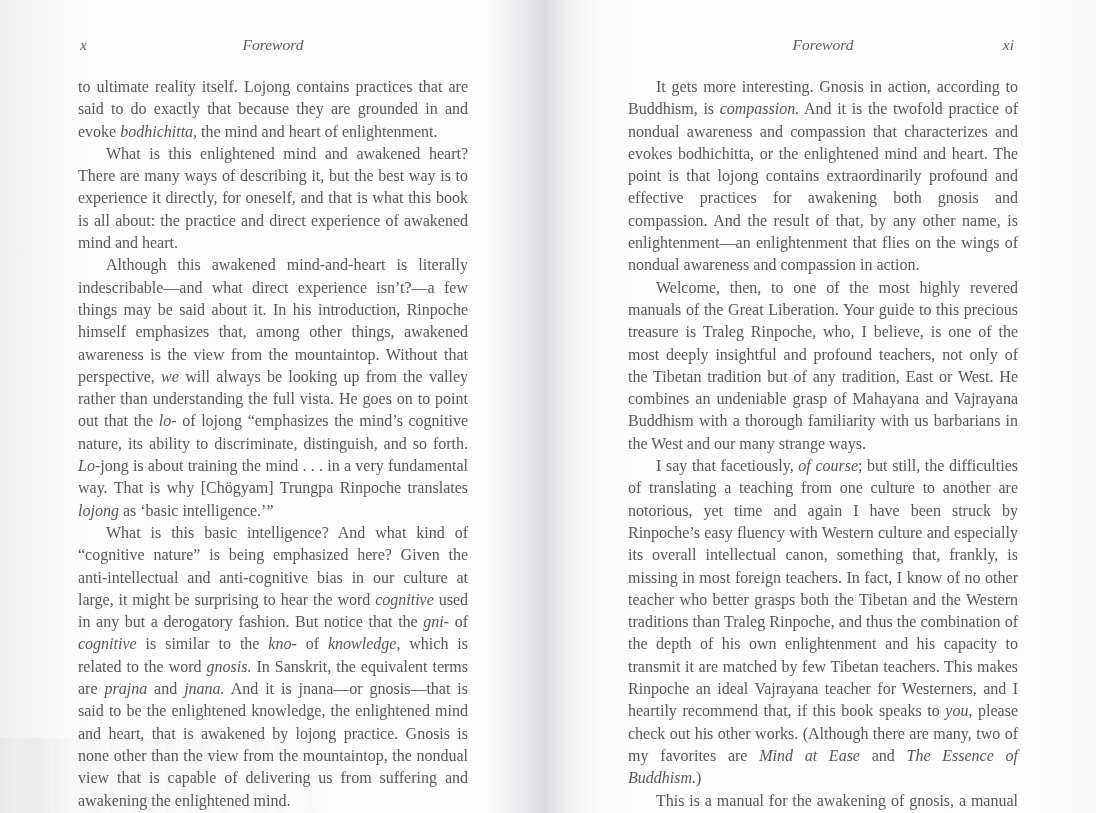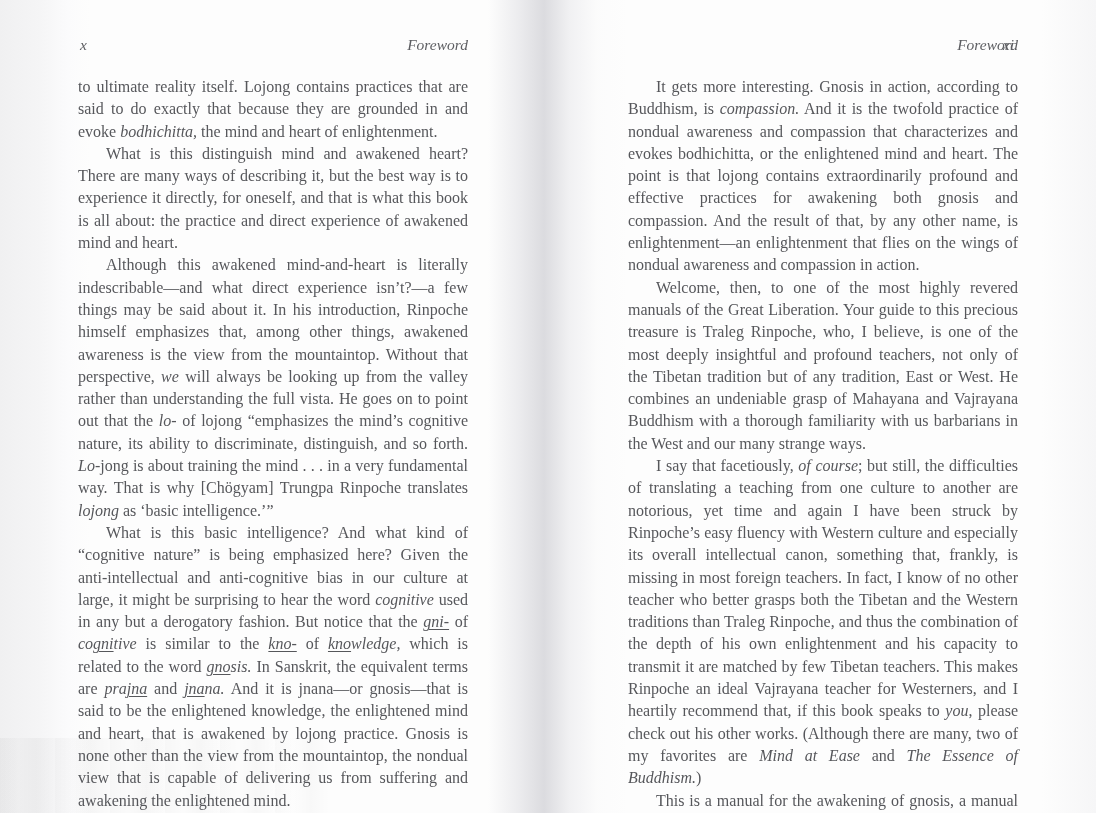--- a/index.html
+++ b/index.html
@@ -58,37 +58,36 @@
   .running-head {
     position: relative;
     height: 20px;
     margin-bottom: 20px;
     font-size: 15.5px;
     font-style: italic;
     color: #5d5e62;
   }
   .running-head .head-title {
     position: absolute; left: 0; right: 0;
-    text-align: right;
+    text-align: center;
   }
   .running-head .folio-left  { position: absolute; left: 2px; }
   .running-head .folio-right { position: absolute; right: 4px; }
 
   .body-text {
     font-size: 16px;
     line-height: 22.3px;
     text-align: justify;
     color: #56575b;
   }
   .body-text p { margin: 0; padding: 0; }
   .body-text p.indent { text-indent: 28px; }
 
   .it { font-style: italic; }
   .un {
-    text-decoration: underline;
     text-decoration-thickness: 1px;
     text-underline-offset: 2px;
   }
 </style>
 </head>
 <body>
 
 <div class="spread">
 
   <div class="left-edge-shade"></div>
@@ -96,21 +95,21 @@
   <div class="right-edge-shade"></div>
   <div class="bottom-left-shade"></div>
 
   <div class="page-col left">
     <div class="running-head">
       <span class="folio-left">x</span>
       <span class="head-title">Foreword</span>
     </div>
     <div class="body-text">
       <p><span>to ultimate reality itself. Lojong contains practices that are said to do exactly that because they are grounded in and evoke </span><span class="it">bodhichitta,</span><span> the mind and heart of enlightenment.</span></p>
-      <p class="indent"><span>What is this distinguish mind and awakened heart? There are many ways of describing it, but the best way is to experience it directly, for oneself, and that is what this book is all about: the practice and direct experience of awakened mind and heart.</span></p>
+      <p class="indent"><span>What is this enlightened mind and awakened heart? There are many ways of describing it, but the best way is to experience it directly, for oneself, and that is what this book is all about: the practice and direct experience of awakened mind and heart.</span></p>
       <p class="indent"><span>Although this awakened mind-and-heart is literally indescribable—and what direct experience isn’t?—a few things may be said about it. In his introduction, Rinpoche himself emphasizes that, among other things, awakened awareness is the view from the mountaintop. Without that perspective, </span><span class="it">we</span><span> will always be looking up from the valley rather than understanding the full vista. He goes on to point out that the </span><span class="it">lo-</span><span> of lojong “emphasizes the mind’s cognitive nature, its ability to discriminate, distinguish, and so forth. </span><span class="it">Lo</span><span>-jong is about training the mind . . . in a very fundamental way. That is why [Chögyam] Trungpa Rinpoche translates </span><span class="it">lojong</span><span> as ‘basic intelligence.’”</span></p>
       <p class="indent"><span>What is this basic intelligence? And what kind of “cognitive nature” is being emphasized here? Given the anti-intellectual and anti-cognitive bias in our culture at large, it might be surprising to hear the word </span><span class="it">cognitive</span><span> used in any but a derogatory fashion. But notice that the </span><span class="it un">gni-</span><span> of </span><span class="it">co</span><span class="it un">gni</span><span class="it">tive</span><span> is similar to the </span><span class="it un">kno-</span><span> of </span><span class="it un">kno</span><span class="it">wledge,</span><span> which is related to the word </span><span class="it un">gno</span><span class="it">sis.</span><span> In Sanskrit, the equivalent terms are </span><span class="it">pra</span><span class="it un">jna</span><span> and </span><span class="it un">jna</span><span class="it">na.</span><span> And it is jnana—or gnosis—that is said to be the enlightened knowledge, the enlightened mind and heart, that is awakened by lojong practice. Gnosis is none other than the view from the mountaintop, the nondual view that is capable of delivering us from suffering and awakening the enlightened mind.</span></p>
       <p class="indent"></p>
     </div>
   </div>
 
   <div class="page-col right">
     <div class="running-head">
       <span class="head-title">Foreword</span>
       <span class="folio-right">xi</span>

